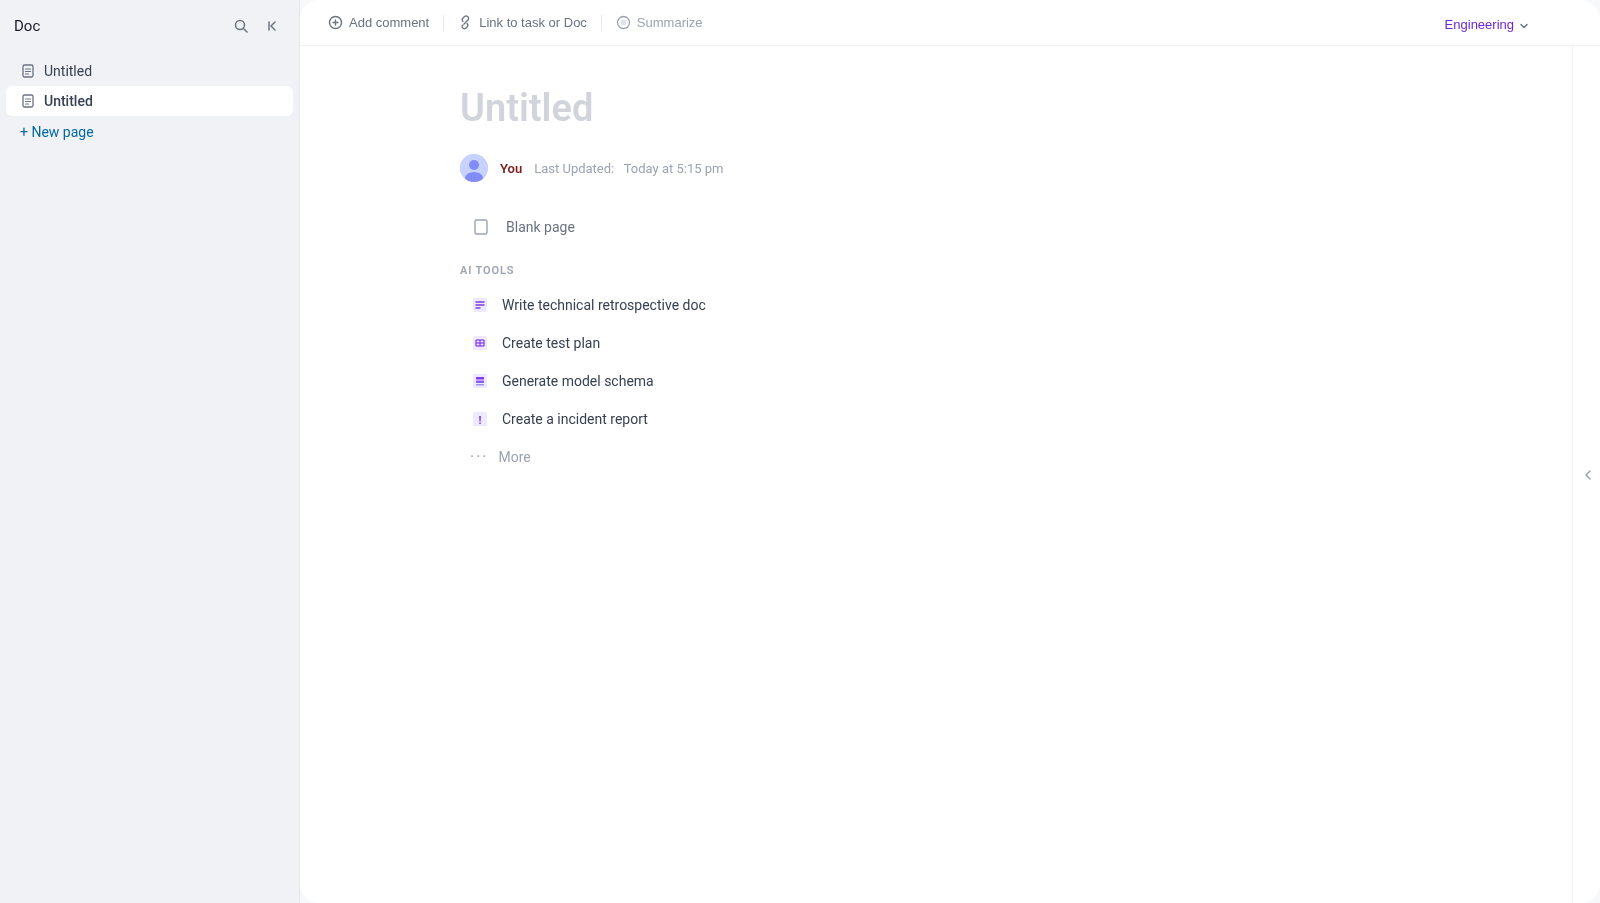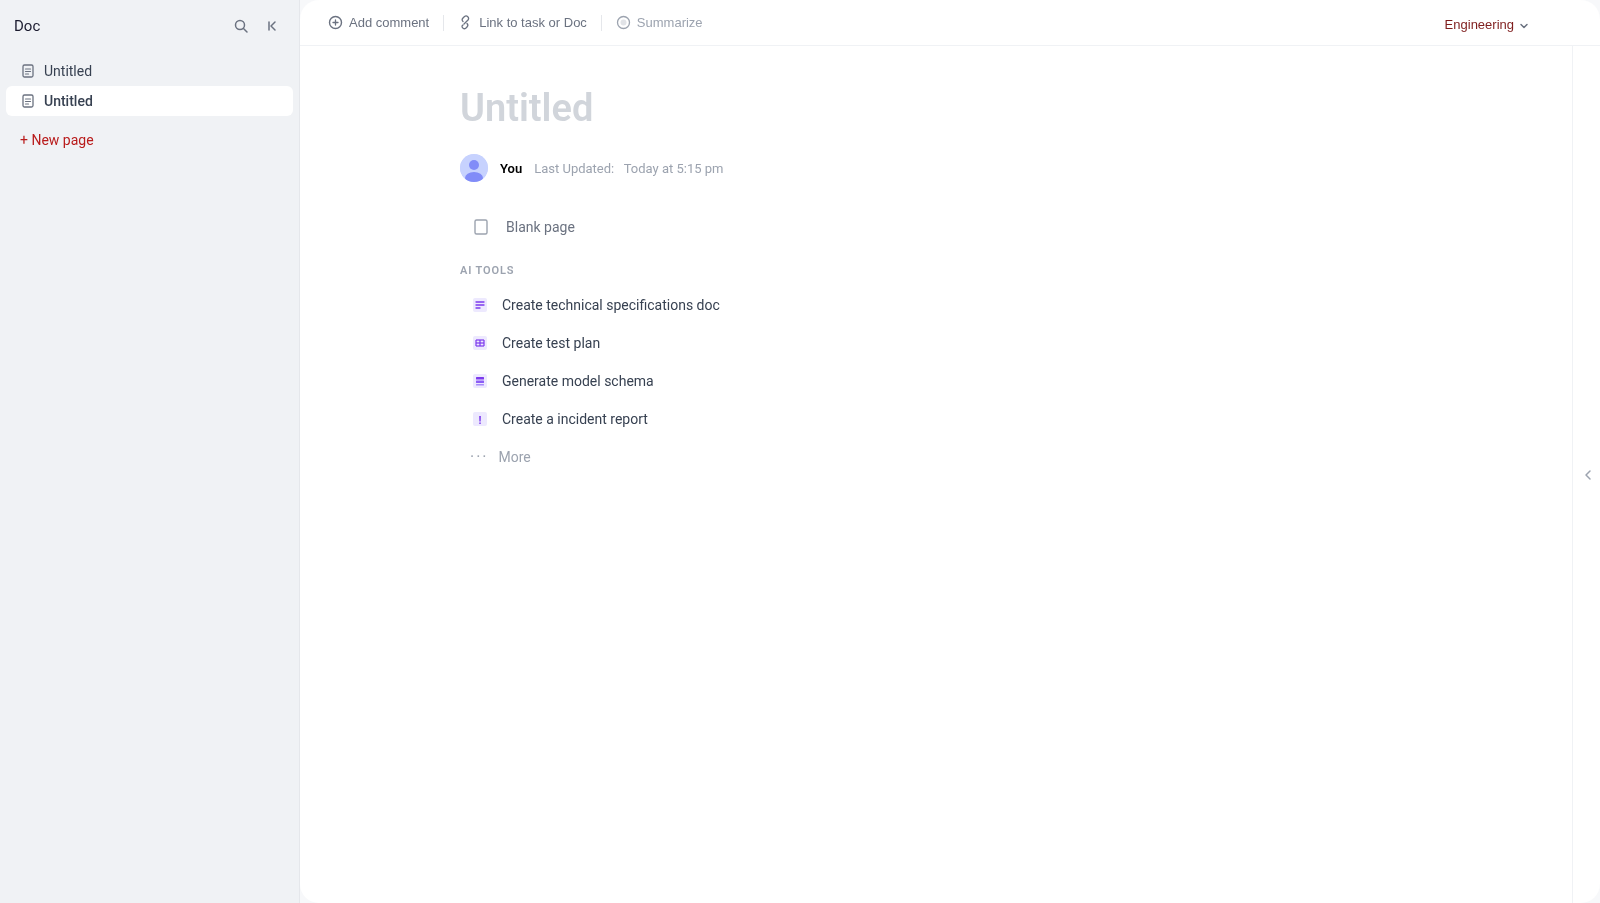--- a/index.html
+++ b/index.html
@@ -70,25 +70,25 @@
     .nav-item-icon {
       width: 16px;
       height: 16px;
       color: #6b7280;
       flex-shrink: 0;
     }
     .nav-item-add {
       display: flex;
       align-items: center;
       gap: 8px;
-      padding: 16px 14px;
+      padding: 8px 14px;
       cursor: pointer;
       border-radius: 6px;
       margin: 0 6px;
-      color: #b91c1c;
+      color: #0369a1;
       font-size: 14px;
     }
 
     
     .main {
       flex: 1;
       display: flex;
       flex-direction: column;
       background: #ffffff;
       position: relative;
@@ -164,21 +164,21 @@
       background: #c7d2fe;
       display: flex;
       align-items: center;
       justify-content: center;
       font-size: 12px;
       color: #4338ca;
     }
     .doc-author {
       font-size: 13px;
       font-weight: 600;
-      color: #000000;
+      color: #7f1d1d;
     }
     .doc-updated {
       font-size: 13px;
       color: #9ca3af;
     }
 
     
     .blank-page-option {
       display: flex;
       align-items: center;
@@ -266,21 +266,21 @@
     .engineering-dropdown {
       position: absolute;
       top: 12px;
       right: 60px;
       display: flex;
       align-items: flex-end;
       gap: 4px;
       background: none;
       border: none;
       cursor: pointer;
-      color: #7f1d1d;
+      color: #6d28d9;
       font-size: 13px;
       padding: 5px 10px;
       border-radius: 5px;
     }
 
     
     svg { display: block; }
   </style>
 </head>
 <body>
@@ -403,21 +403,21 @@
 
         <div class="ai-tool-item">
           <div class="ai-tool-icon">
             <svg width="18" height="18" viewBox="0 0 18 18" fill="none">
               <rect x="2" y="2" width="14" height="14" rx="2" fill="#ede9fe"></rect>
               <line x1="5" y1="6" x2="13" y2="6" stroke="#7c3aed" stroke-width="1.3" stroke-linecap="round"></line>
               <line x1="5" y1="9" x2="13" y2="9" stroke="#7c3aed" stroke-width="1.3" stroke-linecap="round"></line>
               <line x1="5" y1="12" x2="9" y2="12" stroke="#7c3aed" stroke-width="1.3" stroke-linecap="round"></line>
             </svg>
           </div>
-          <span>Create technical specifications doc</span>
+          <span>Write technical retrospective doc</span>
         </div>
 
         <div class="ai-tool-item">
           <div class="ai-tool-icon">
             <svg width="18" height="18" viewBox="0 0 18 18" fill="none">
               <rect x="2" y="2" width="14" height="14" rx="2" fill="#ede9fe"></rect>
               <line x1="5" y1="6" x2="13" y2="6" stroke="#7c3aed" stroke-width="1.2"></line>
               <line x1="5" y1="9" x2="13" y2="9" stroke="#7c3aed" stroke-width="1.2"></line>
               <line x1="5" y1="12" x2="13" y2="12" stroke="#7c3aed" stroke-width="1.2"></line>
               <line x1="5" y1="6" x2="5" y2="12" stroke="#7c3aed" stroke-width="1.2"></line>

